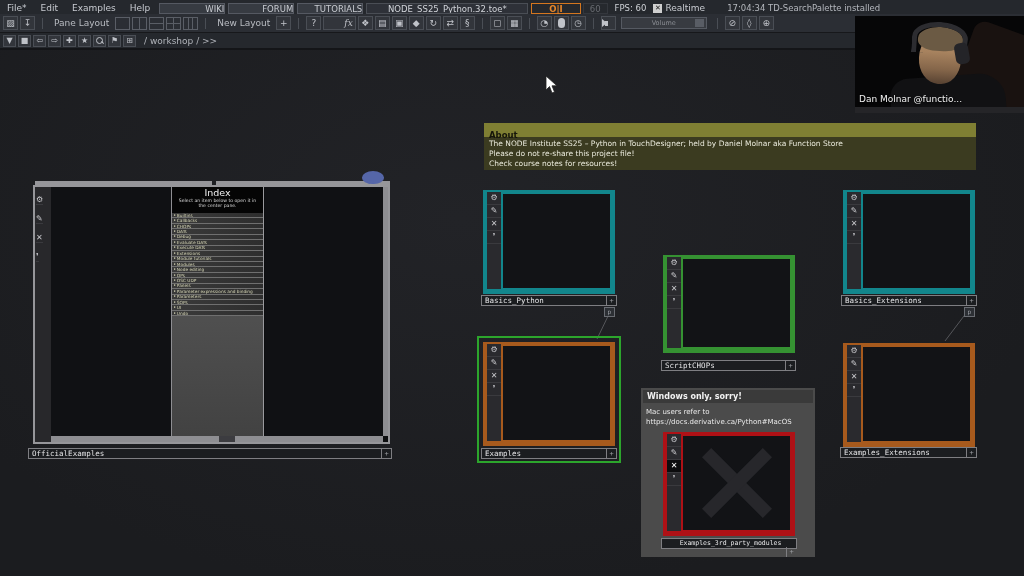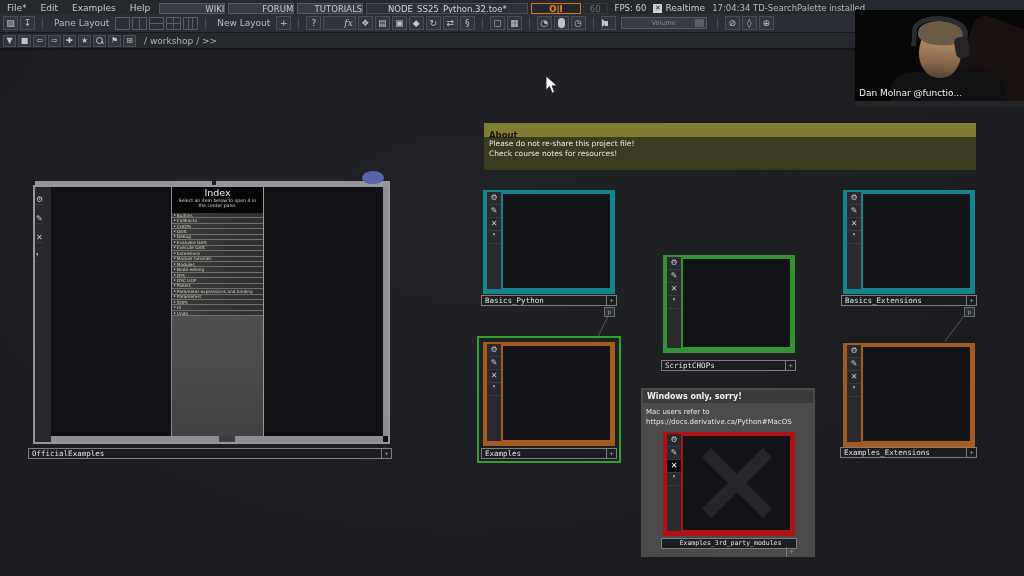--- a/index.html
+++ b/index.html
@@ -21,21 +21,21 @@
     background:#2e3138; border:1px solid #4a4e55; margin:16px 3px; font-size:8.5px; color:#d2d5da;
     white-space:nowrap; overflow:hidden; }
   .oi { height:11px; line-height:10px; padding:0 17px; border:1px solid #d4761f;
     color:#e8872a; font-weight:bold; font-size:8.5px; }
   .dimbox { height:11px; line-height:10px; padding:0 6px; background:#26292e;
     border:1px solid #34373d; color:#686b71; font-size:8.5px; margin-left:2px; }
   .fps { margin:0 7px; color:#ced1d6; font-size:8.5px; white-space:nowrap; }
   .rt { display:flex; align-items:center; gap:3px; margin-right:6px; }
   .rt-check { width:9px; height:9px; background:#cfcfcf; color:#1a1a1a; font-size:7px;
     line-height:9px; text-align:center; }
-  .statusmsg { color:#b4b7bd; font-size:8.5px; white-space:nowrap; margin-left:1px; }
+  .statusmsg { color:#b4b7bd; font-size:8.5px; white-space:nowrap; margin-left:16px; }
 
   .toolbar { position:absolute; left:0; top:14px; width:1024px; height:19px;
     background:#2b2e34; border-bottom:1px solid #17181b;
     display:flex; align-items:center; padding-left:3px; font-size:9px; color:#c3c6cc; gap:2px; }
   .tbtn { min-width:15px; height:14px; background:#32353b; border:1px solid #4a4e55;
     color:#c0c3c9; font-size:9px; line-height:12px; text-align:center; padding:0 2px;
     display:flex; align-items:center; justify-content:center; }
   .sep { width:1px; height:11px; background:#4a4e55; margin:0 5px; }
   .tlabel { color:#b9bcc2; margin:8px 4px; font-size:9px; white-space:nowrap; }
   .preset { width:15px; height:13px; border:1px solid #5a5e66; background:#2b2e34; }
@@ -61,21 +61,21 @@
     color:#bfc2c8; font-size:8px; line-height:10px; text-align:center;
     display:flex; align-items:center; justify-content:center; }
   .path-text { color:#b0b3b9; font-size:9px; margin-left:6px; }
   .mag { position:relative; width:8px; height:8px; }
   .mag::before { content:""; position:absolute; left:0; top:0; width:5px; height:5px;
     border:1.2px solid #bfc2c8; border-radius:50%; }
   .mag::after { content:""; position:absolute; left:5px; top:5px; width:3px; height:1.2px;
     background:#bfc2c8; transform:rotate(45deg); }
 
   
-  .webcam { position:absolute; left:855px; top:10px; width:169px; height:97px;
+  .webcam { position:absolute; left:855px; top:16px; width:169px; height:97px;
     background:#060607; overflow:hidden; }
   .chair { position:absolute; right:-20px; top:14px; width:85px; height:95px;
     background:#191210; transform:rotate(20deg); border-radius:12px; }
   .shoulders { position:absolute; left:36px; top:60px; width:115px; height:55px;
     background:#111113; border-radius:18px 26px 0 0; transform:rotate(-4deg); }
   .head { position:absolute; left:64px; top:16px; width:42px; height:52px;
     background:linear-gradient(180deg,#8f7458 0%, #a8835f 38%, #85664a 72%, #574232 100%);
     border-radius:50% 50% 46% 48%; transform:rotate(3deg); }
   .hair { position:absolute; left:63px; top:11px; width:45px; height:24px;
     background:#6b5a44; border-radius:50% 50% 42% 42%; transform:rotate(3deg); }
@@ -302,20 +302,21 @@
   </div>
 
   <svg class="wires" width="1024" height="576">
     <line x1="610" y1="312" x2="597" y2="339" stroke="#55565a" stroke-width="1"></line>
     <line x1="967" y1="312" x2="945" y2="341" stroke="#55565a" stroke-width="1"></line>
   </svg>
 
   <div class="about">
     <div class="about-head">About</div>
     <div class="about-body">
+        <div>The NODE Institute SS25 – Python in TouchDesigner; held by Daniel Molnar aka Function Store</div>
         <div>Please do not re-share this project file!</div>
         <div>Check course notes for resources!</div>
       </div>
   </div>
 
   <div class="topseg" style="left:35px; width:177px;"></div>
   <div class="topseg" style="left:216px; width:174px;"></div>
   <div class="bubble"></div>
 
   <div class="official">

